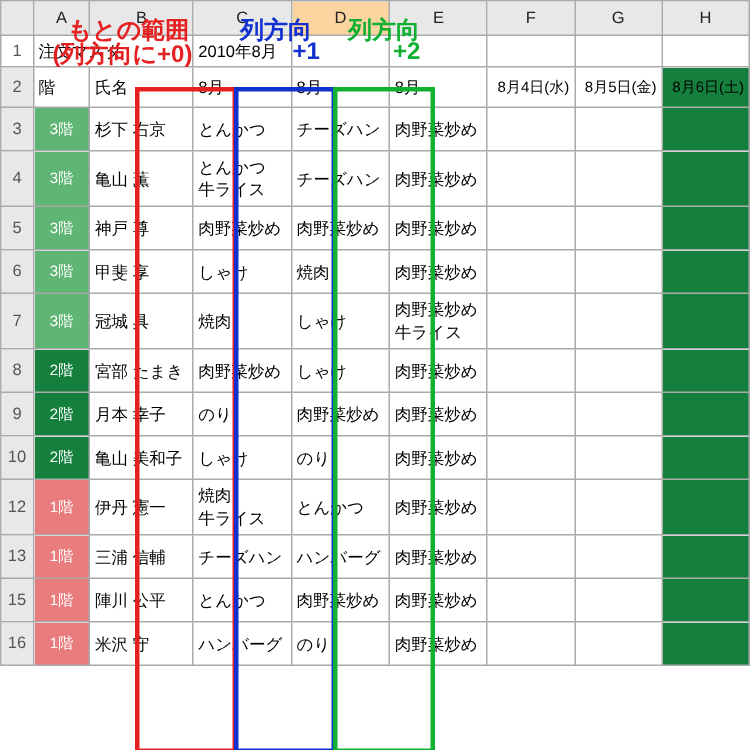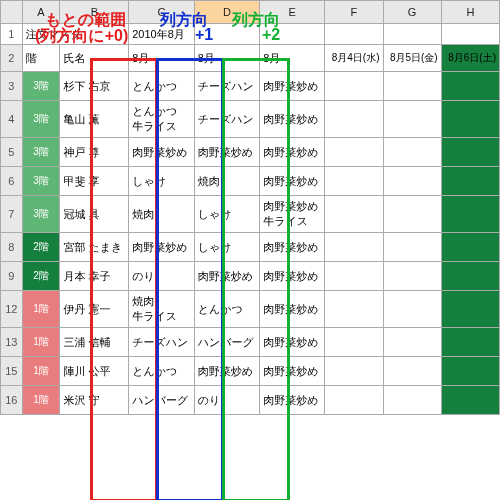--- a/index.html
+++ b/index.html
@@ -133,20 +133,31 @@
           <td class="floor f2" style="height:24px">2階</td>
           <td class="name">月本 幸子</td>
           <td class="food">のり</td>
           <td class="food">肉野菜炒め</td>
           <td class="food">肉野菜炒め</td>
           <td class="date"></td>
           <td class="date"></td>
           <td class="date dark"></td>
         </tr>
         <tr>
+          <td class="rowhdr">10</td>
+          <td class="floor f2" style="height:24px">2階</td>
+          <td class="name">亀山 美和子</td>
+          <td class="food">しゃけ</td>
+          <td class="food">のり</td>
+          <td class="food">肉野菜炒め</td>
+          <td class="date"></td>
+          <td class="date"></td>
+          <td class="date dark"></td>
+        </tr>
+        <tr>
           <td class="rowhdr">12</td>
           <td class="floor f1" style="height:32px">1階</td>
           <td class="name">伊丹 憲一</td>
           <td class="food">焼肉<br>牛ライス</td>
           <td class="food">とんかつ</td>
           <td class="food">肉野菜炒め</td>
           <td class="date"></td>
           <td class="date"></td>
           <td class="date dark"></td>
         </tr>

